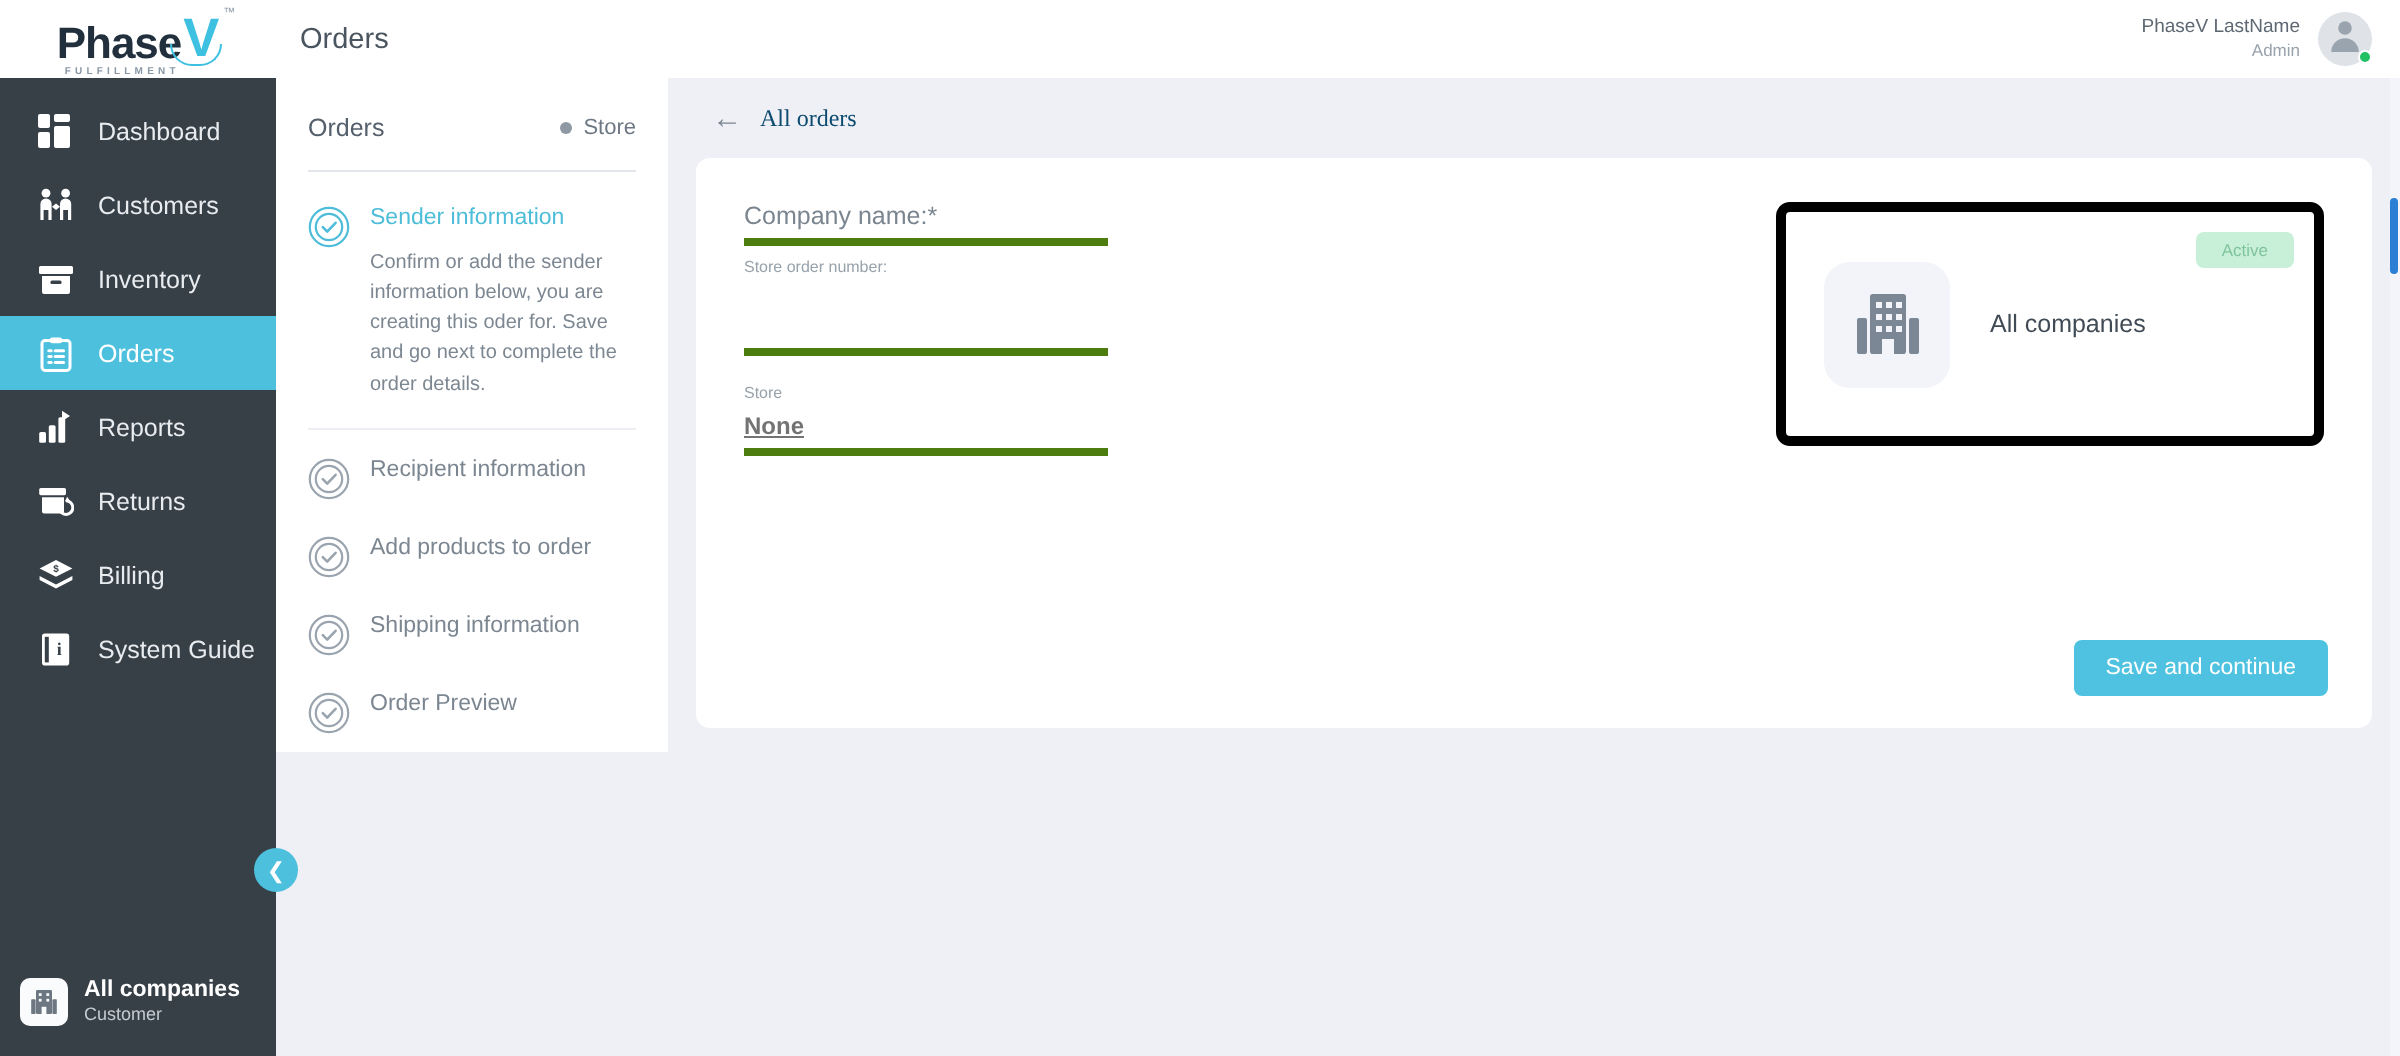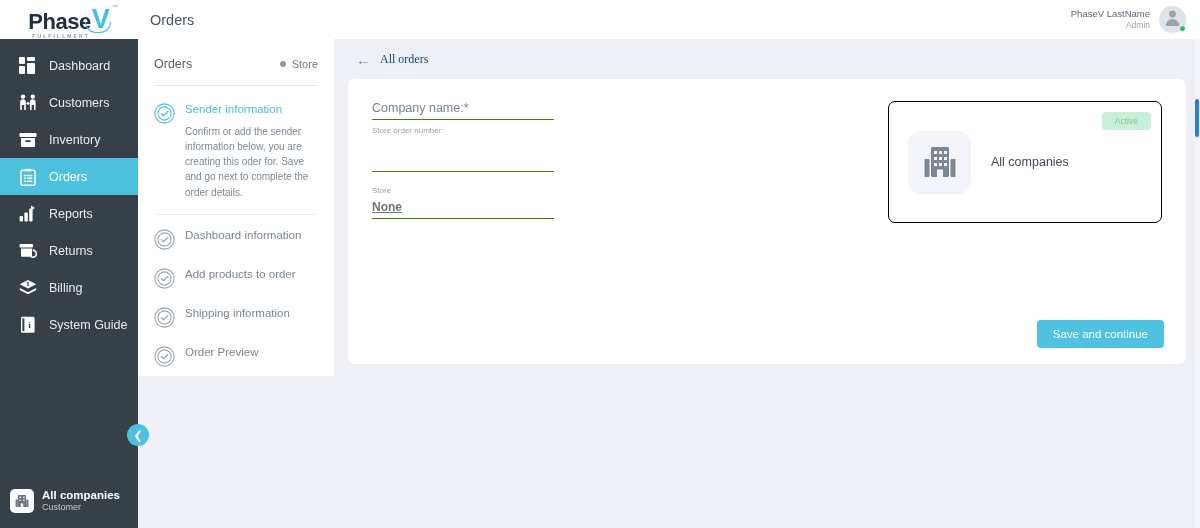--- a/index.html
+++ b/index.html
@@ -136,33 +136,33 @@
   .back-arrow { font-size: 15px; color: #7c8792; line-height: 1; }
   .back-text { font-size: 12px; color: #0c4a6e; font-family: Liberation Serif, serif; }
 
   .card {
     flex: 1; background: #ffffff; border-radius: 7px;
     padding: 22px 24px; display: flex; gap: 20px;
     position: relative; min-height: 0;
   }
   .form-col { width: 182px; flex: 0 0 182px; }
   .field { margin-bottom: 0; }
-  .field-line { border-bottom: 1px solid #4d7c0f; }
+  .field-line { border-bottom: 4px solid #4d7c0f; }
   .f1 { padding-bottom: 4px; }
   .lbl-lg { font-size: 12.5px; color: #7a858f; }
   .lbl-sm { font-size: 8px; color: #98a2ab; padding-top: 6px; }
   .f2 { height: 36px; display: flex; align-items: flex-end; }
   .f3-lbl { font-size: 8px; color: #98a2ab; padding-top: 14px; }
   .f3-val { font-size: 12px; color: #737373; font-weight: bold; padding: 5px 0 4px 0; text-decoration: underline; }
 
   .spacer { flex: 1; }
 
   .company-card {
     width: 274px; flex: 0 0 274px; align-self: flex-start;
-    border: 1px solid #000000; border-radius: 7px;
+    border: 5px solid #000000; border-radius: 7px;
     height: 122px; position: relative;
     display: flex; align-items: center; padding-left: 19px; gap: 20px;
   }
   .badge {
     position: absolute; top: 10px; right: 10px;
     background: #c8f0d9; color: #7fc49b;
     font-size: 8.5px; padding: 4px 13px; border-radius: 4px;
   }
   .cc-ico {
     width: 63px; height: 63px; border-radius: 13px; background: #f3f4f9;
@@ -378,21 +378,21 @@
 
         <div class="step">
           <span class="step-circle">
             <svg width="21" height="21" viewBox="0 0 21 21" fill="none" stroke="#9aa4ae">
                 <circle cx="10.5" cy="10.5" r="9.6" stroke-width="1.1"></circle>
                 <circle cx="10.5" cy="10.5" r="6.6" stroke-width="1.1"></circle>
                 <path d="M7.4 10.6 l2.2 2.2 l4.2 -4.4" stroke-width="1.3" stroke-linecap="round" stroke-linejoin="round"></path>
               </svg>
           </span>
           <div class="step-body">
-            <div class="step-label">Dashboard information</div>
+            <div class="step-label">Recipient information</div>
           </div>
         </div>
 
         <div class="step">
           <span class="step-circle">
             <svg width="21" height="21" viewBox="0 0 21 21" fill="none" stroke="#9aa4ae">
                 <circle cx="10.5" cy="10.5" r="9.6" stroke-width="1.1"></circle>
                 <circle cx="10.5" cy="10.5" r="6.6" stroke-width="1.1"></circle>
                 <path d="M7.4 10.6 l2.2 2.2 l4.2 -4.4" stroke-width="1.3" stroke-linecap="round" stroke-linejoin="round"></path>
               </svg>

